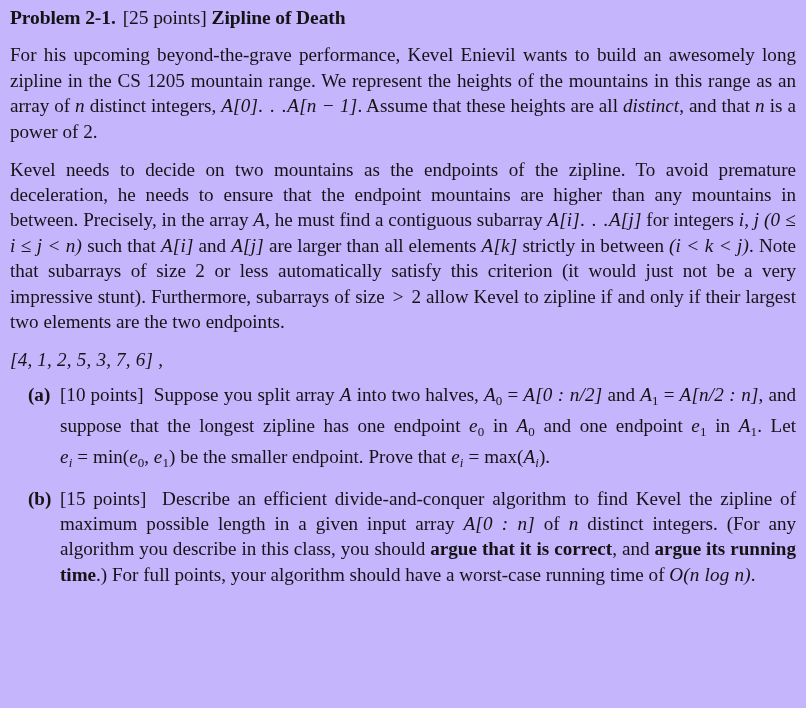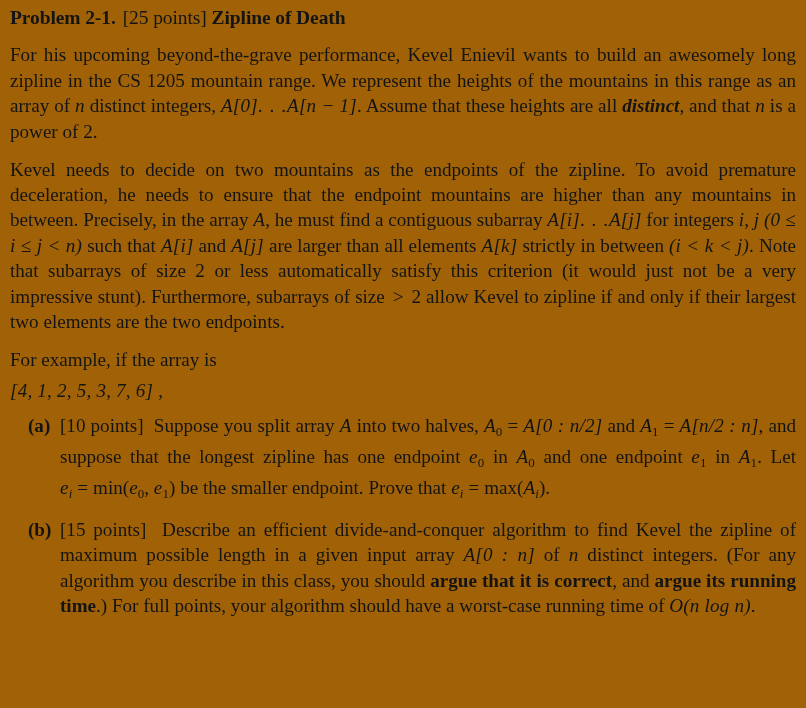--- a/index.html
+++ b/index.html
@@ -15,21 +15,21 @@
     font-family: "Liberation Serif", "DejaVu Serif", serif;
     color: #141414;
     -webkit-font-smoothing: antialiased;
   }
   #page {
     position: relative;
     width: 806px;
     height: 708px;
     padding: 0;
     box-sizing: border-box;
-    background: #a16207;
+    background: #c4b5fd;
   }
   .content {
     position: absolute;
     left: 10px;
     top: 6px;
     width: 786px;
   }
 
   
   .problem-head {
@@ -94,21 +94,20 @@
   .rel {
     padding: 0 3px;
     font-style: normal;
   }
   .relw {
     padding: 0 5px;
     font-style: normal;
   }
   .emph {
     font-style: italic;
-    font-weight: bold;
   }
   .bold {
     font-weight: bold;
   }
   .nbsp-thin { letter-spacing: 1px; }
 
   
   ol.subparts {
     list-style: none;
     margin: 0;
@@ -140,21 +139,20 @@
   <div class="content">
 
     <div class="problem-head">
       <span class="ptitle">Problem 2-1.</span><span class="points">[25 points]</span><span class="pname">Zipline of Death</span>
     </div>
 
     <p class="para"><span>For his upcoming beyond-the-grave performance, Kevel Enievil wants to build an awesomely long zipline in the CS 1205 mountain range. We represent the heights of the mountains in this range as an array of </span><span class="mi">n</span><span> distinct integers, </span><span class="mi">A[0]</span><span class="mop nbsp-thin">. . .</span><span class="mi">A[n − 1]</span><span>. Assume that these heights are all </span><span class="emph">distinct</span><span>, and that </span><span class="mi">n</span><span> is a power of 2.</span></p>
 
     <p class="para"><span>Kevel needs to decide on two mountains as the endpoints of the zipline. To avoid premature deceleration, he needs to ensure that the endpoint mountains are higher than any mountains in between. Precisely, in the array </span><span class="mi">A</span><span>, he must find a contiguous subarray </span><span class="mi">A[i]</span><span class="mop nbsp-thin">. . .</span><span class="mi">A[j]</span><span> for integers </span><span class="mi">i</span><span>, </span><span class="mi">j</span> <span class="mi">(0 ≤ i ≤ j &lt; n)</span><span> such that </span><span class="mi">A[i]</span><span> and </span><span class="mi">A[j]</span><span> are larger than all elements </span><span class="mi">A[k]</span><span> strictly in between </span><span class="mi">(i &lt; k &lt; j)</span><span>. Note that subarrays of size 2 or less automatically satisfy this criterion (it would just not be a very impressive stunt). Furthermore, subarrays of size </span><span class="rel">&gt;</span><span> 2 allow Kevel to zipline if and only if their largest two elements are the two endpoints.</span></p>
 
-    <p class="para tight"><span>For example, if the array is</span></p>
 
     <div class="display-eq"><span class="mi">[4, 1, 2, 5, 3, 7, 6] ,</span></div>
 
 
 
     <ol class="subparts gap-before">
 
       <li>
         <span class="marker">(a)</span>
         <span class="sp-body"><span>[10 points]</span>&nbsp; <span>Suppose you split array </span><span class="mi">A</span><span> into two halves, </span><span class="mi"><span>A</span><span class="subn">0</span></span><span class="relw">=</span><span class="mi">A[0 : n/2]</span><span> and </span><span class="mi"><span>A</span><span class="subn">1</span></span><span class="relw">=</span><span class="mi">A[n/2 : n]</span><span>, and suppose that the longest zipline has one endpoint </span><span class="mi"><span>e</span><span class="subn">0</span></span><span> in </span><span class="mi"><span>A</span><span class="subn">0</span></span><span> and one endpoint </span><span class="mi"><span>e</span><span class="subn">1</span></span><span> in </span><span class="mi"><span>A</span><span class="subn">1</span></span><span>. Let </span><span class="mi"><span>e</span><span class="sub">i</span></span><span class="relw">=</span><span class="mop">min(<span class="mi">e</span><span class="subn">0</span>, <span class="mi">e</span><span class="subn">1</span>)</span><span> be the smaller endpoint. Prove that </span><span class="mi"><span>e</span><span class="sub">i</span></span><span class="relw">=</span><span class="mop">max(<span class="mi">A</span><span class="sub">i</span>)</span><span>.</span></span>

